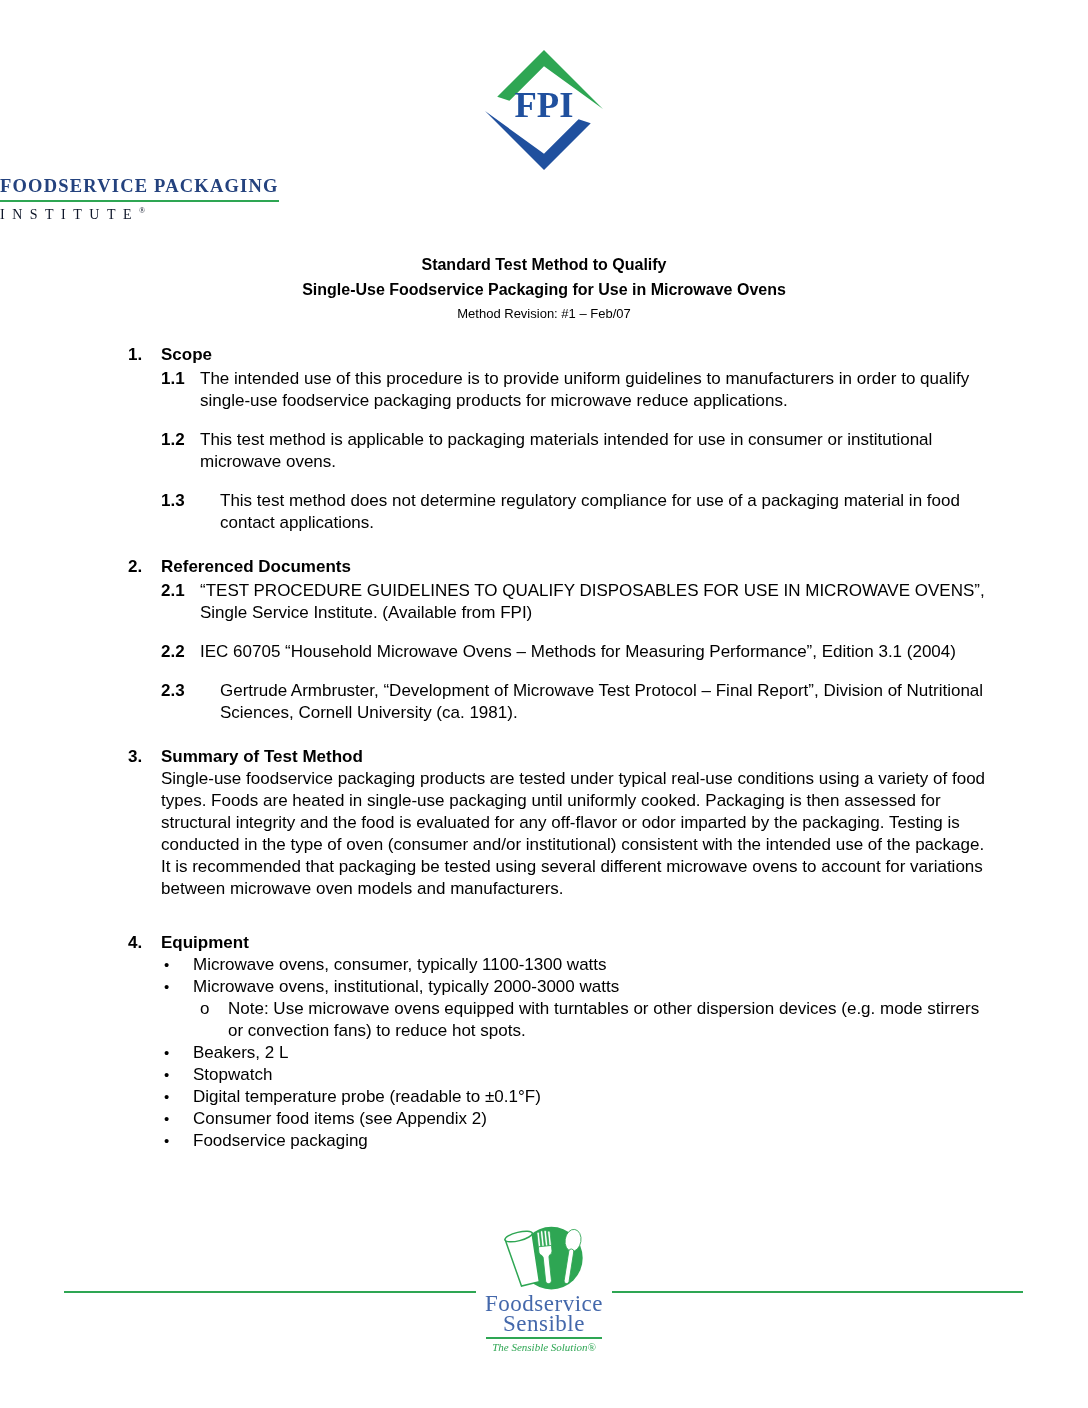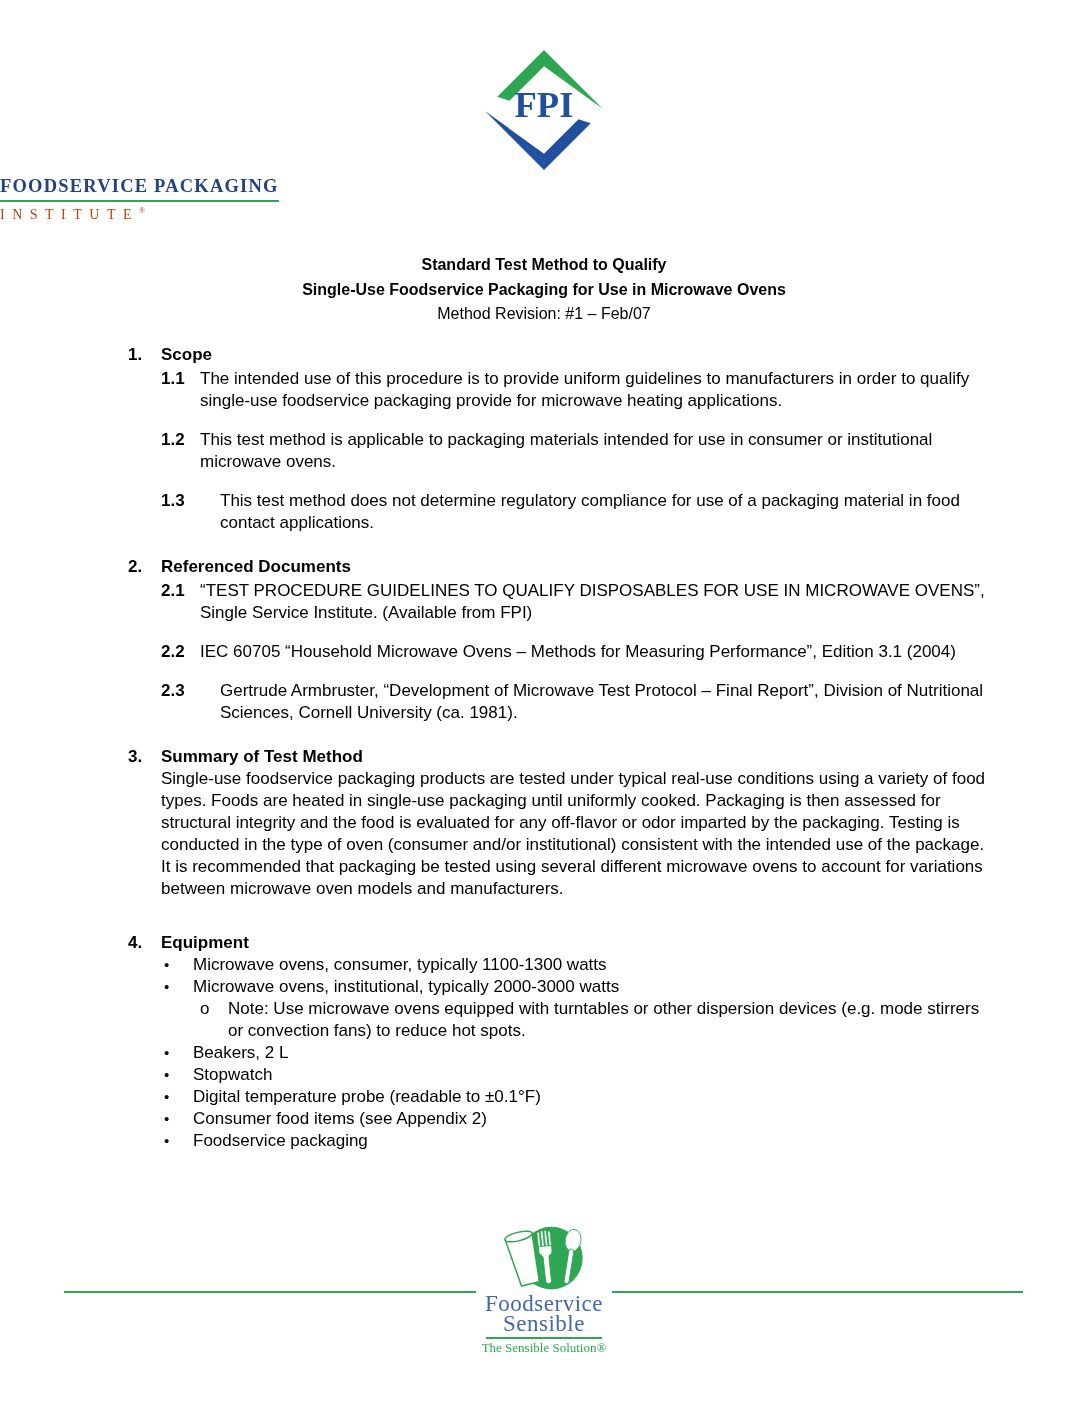--- a/index.html
+++ b/index.html
@@ -17,28 +17,28 @@
   .diamond-wrap { width:122px; height:120px; margin:0 auto; position:relative; }
   .fpi-wordmark {
     display:inline-block; margin-top:6px;
     font-family:"Liberation Serif", serif; font-weight:bold;
     font-size:18.5px; letter-spacing:1.2px; color:#24427e;
     border-bottom:2px solid #2ea653; padding-bottom:3px;
   }
   .fpi-institute {
     margin-top:4px;
     font-family:"Liberation Serif", serif;
-    font-size:14px; letter-spacing:7.5px; color:#c2410c;
+    font-size:14px; letter-spacing:7.5px; color:#0f172a;
   }
   .fpi-institute sup { font-size:8px; letter-spacing:0; }
 
   
   .title-block { position:absolute; top:252px; left:0; width:100%; text-align:center; }
   .title-line { font-size:16px; font-weight:bold; line-height:25px; }
-  .title-rev  { font-size:16px; line-height:23px; }
+  .title-rev  { font-size:13px; line-height:23px; }
 
   
   .content { position:absolute; top:344px; left:128px; width:864px; font-size:17px; line-height:22px; }
   .section { margin-top:22px; }
   .section:first-child { margin-top:0; }
   .section.gap-lg { margin-top:32px; }
   .sec-head { display:flex; font-weight:bold; }
   .sec-num  { width:33px; flex:0 0 33px; }
   .sec-body { flex:1; }
   .sub-item { display:flex; margin-top:2px; margin-bottom:17px; margin-left:33px; }
@@ -61,21 +61,21 @@
     position:absolute; top:1224px; left:50%; transform:translateX(-50%);
     width:136px; background:#fff; text-align:center; padding:0 4px;
   }
   .footer-logo-art { width:104px; height:70px; margin:0 auto; display:block; }
   .footer-word {
     font-family:"Liberation Serif", serif; color:#4468ab;
     font-size:23px; line-height:20px; letter-spacing:0.5px;
   }
   .footer-divider { width:116px; height:2px; background:#2ea653; margin:3px auto 2px auto; }
   .footer-tagline {
-    font-family:"Liberation Serif", serif; color:#2ea653; font-size:13px; line-height:13px;
+    font-family:"Liberation Serif", serif; color:#2ea653; font-size:11px; line-height:13px;font-style:italic;
   }
 </style>
 </head>
 <body>
 
 <div class="page">
 
   <div class="header-logo">
     <div class="diamond-wrap">
       <svg width="122" height="120" viewBox="0 0 120 118">
@@ -98,21 +98,21 @@
 
   <div class="content">
 
     <div class="section">
       <div class="sec-head">
         <span class="sec-num">1.</span>
         <span class="sec-body">Scope</span>
       </div>
       <div class="sub-item">
         <span class="sub-num">1.1</span>
-        <span class="sub-text">The intended use of this procedure is to provide uniform guidelines to manufacturers in order to qualify single-use foodservice packaging provide for microwave heating applications.</span>
+        <span class="sub-text">The intended use of this procedure is to provide uniform guidelines to manufacturers in order to qualify single-use foodservice packaging products for microwave reduce applications.</span>
       </div>
       <div class="sub-item">
         <span class="sub-num">1.2</span>
         <span class="sub-text">This test method is applicable to packaging materials intended for use in consumer or institutional microwave ovens.</span>
       </div>
       <div class="sub-item">
         <span class="sub-num">1.3</span>
         <span class="sub-text">This test method does not determine regulatory compliance for use of a packaging material in food contact applications.</span>
       </div>
     </div>

